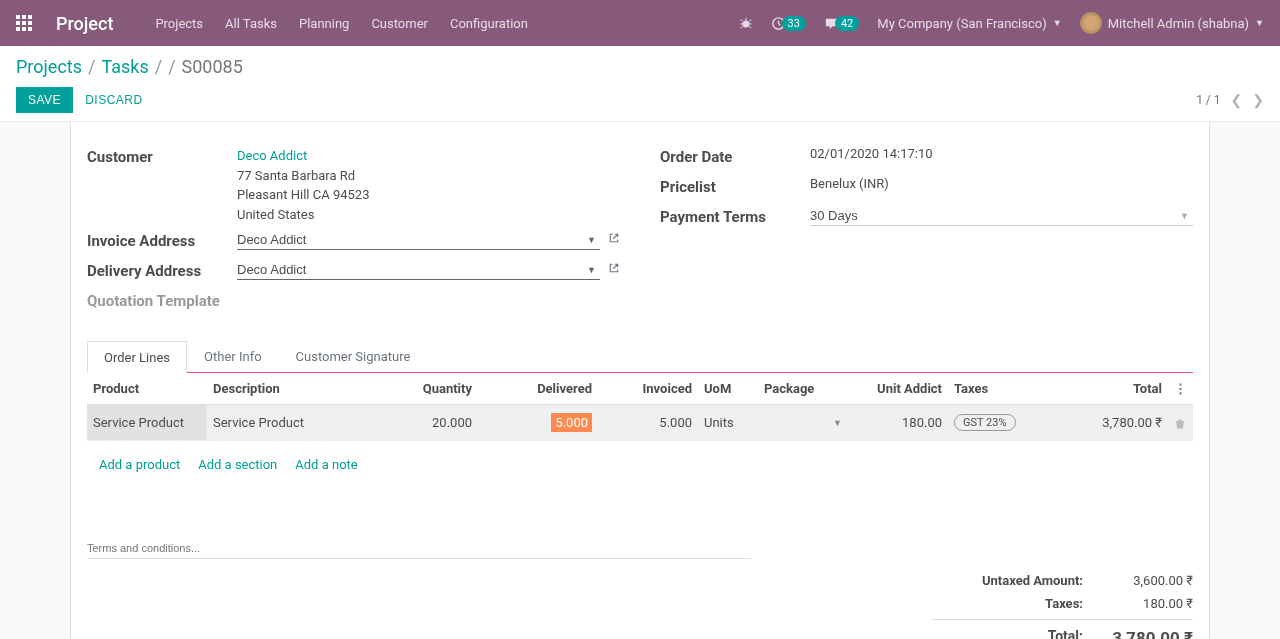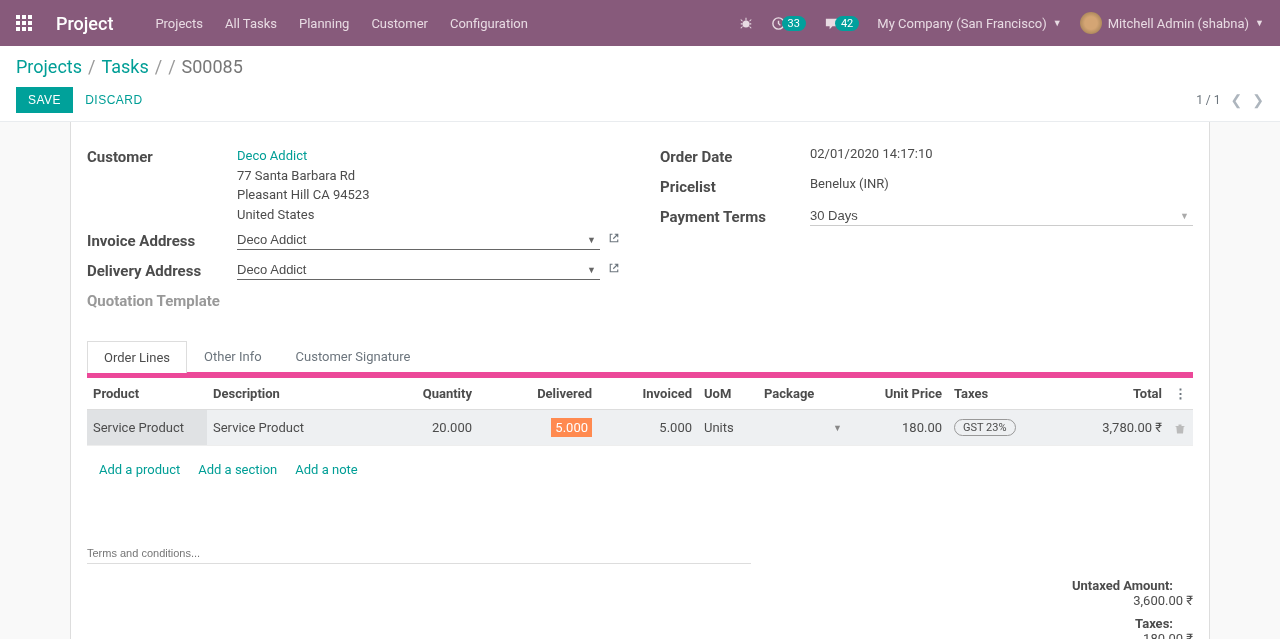--- a/index.html
+++ b/index.html
@@ -45,21 +45,21 @@
 .form-value { flex: 1; font-size: 13px; color: #4c4c4c; }
 .form-value a { color: #009e96; }
 .address-lines { line-height: 1.5; }
 .field-input { border: none; border-bottom: 1px solid #666; width: 100%; font-size: 13px; padding: 2px 18px 2px 0; background: transparent; color: #4c4c4c; position: relative; }
 .input-wrap { position: relative; flex: 1; display: flex; align-items: center; }
 .input-caret { position: absolute; right: 4px; font-size: 9px; color: #666; pointer-events: none; }
 .ext-link { color: #6c757d; margin-left: 8px; cursor: pointer; font-size: 12px; }
 .field-select { border: none; border-bottom: 1px solid #ccc; width: 100%; font-size: 13px; padding: 2px 0; background: transparent; color: #4c4c4c; }
 
 
-.tabs { display: flex; border-bottom: 6px solid #ec4899; margin-top: 20px; }
+.tabs { display: flex; border-bottom: 1px solid #ec4899; margin-top: 20px; }
 .tab { padding: 8px 16px; border: 1px solid transparent; border-bottom: none; color: #6c757d; cursor: pointer; font-size: 13px; background: #fff; }
 .tab.active { border-color: #ddd; color: #4c4c4c; background: #fff; position: relative; top: 1px; }
 
 
 .order-table { width: 100%; border-collapse: collapse; font-size: 13px; }
 .order-table th { text-align: left; font-weight: 700; padding: 8px 6px; border-bottom: 1px solid #ddd; color: #4c4c4c; }
 .order-table th.num, .order-table td.num { text-align: right; }
 .order-table td { padding: 8px 6px; border-bottom: 1px solid #eee; }
 .order-table tr.data-row td { background: #eef0f2; }
 .product-cell { background: #e0e2e4 !important; }
@@ -70,21 +70,21 @@
 .kebab-icon { color: #6c757d; cursor: pointer; font-weight: bold; }
 .pkg-caret { color: #888; font-size: 9px; float: right; }
 .add-links { padding: 8px 6px; display: flex; gap: 18px; }
 .add-links a { color: #009e96; cursor: pointer; }
 
 
 .terms-input { border: none; border-bottom: 1px solid #ddd; width: 60%; font-size: 11px; padding: 4px 0; color: #aaa; margin-top: 50px; background: transparent; }
 
 
 .totals { margin-top: 10px; margin-left: auto; width: 260px; font-size: 13px; }
-.totals-row { display: flex; justify-content: space-between; padding: 4px 0; flex-direction: column; }
+.totals-row { display: flex; justify-content: space-between; padding: 4px 0; }
 .totals-row .tl { font-weight: 700; text-align: right; flex: 1; margin-right: 20px; }
 .totals-row .tv { text-align: right; min-width: 90px; }
 .totals-row.total { border-top: 1px solid #ddd; padding-top: 8px; margin-top: 4px; }
 .totals-row.total .tl { font-size: 14px; }
 .totals-row.total .tv { font-size: 17px; font-weight: 700; }
 
 svg { vertical-align: middle; }
 </style>
 </head>
 <body>
@@ -240,21 +240,21 @@
   <table class="order-table">
     <thead>
       <tr>
         <th style="width:120px">Product</th>
         <th>Description</th>
         <th class="num" style="width:80px">Quantity</th>
         <th class="num" style="width:120px">Delivered</th>
         <th class="num" style="width:100px">Invoiced</th>
         <th style="width:60px">UoM</th>
         <th style="width:90px">Package</th>
-        <th class="num" style="width:100px">Unit Price</th>
+        <th class="num" style="width:100px">Unit Addict</th>
         <th style="width:80px">Taxes</th>
         <th class="num" style="width:140px">Total</th>
         <th style="width:20px"><span class="kebab-icon">⋮</span></th>
       </tr>
     </thead>
     <tbody>
       <tr class="data-row">
         <td class="product-cell">Service Product</td>
         <td>Service Product</td>
         <td class="num">20.000</td>

